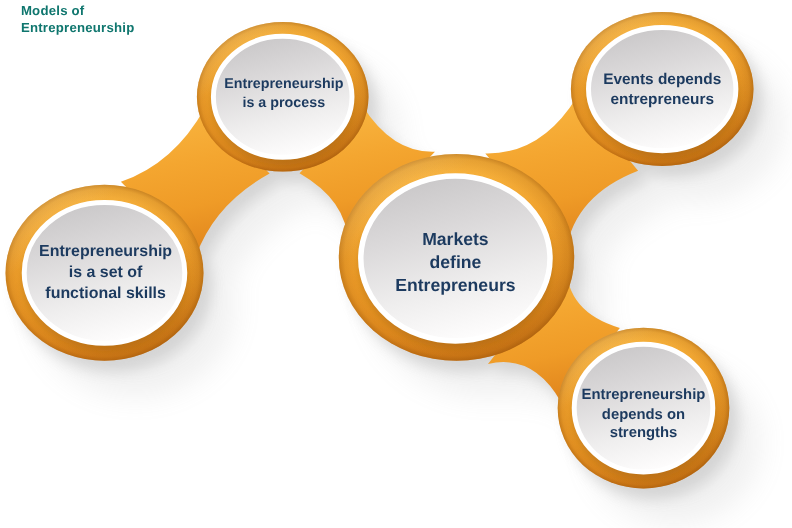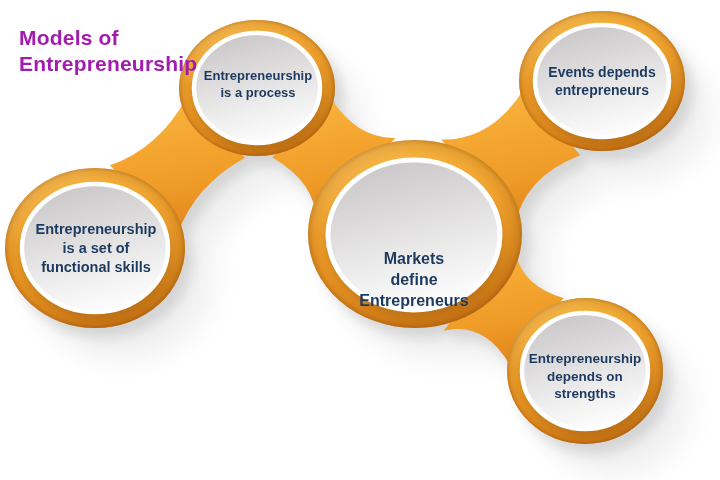--- a/index.html
+++ b/index.html
@@ -17,40 +17,40 @@
   }
   .stage svg {
     position: absolute;
     inset: 0;
     width: 720px;
     height: 480px;
   }
   .diagram-title {
     position: absolute;
     left: 19px;
-    top: 25px;
-    font-size: 21px;
+    top: 3px;
+    font-size: 12px;
     font-weight: 700;
     line-height: 1.25;
-    color: #a21caf;
+    color: #0f766e;
     white-space: pre-line;
     letter-spacing: 0.2px;
   }
   .node-label {
     position: absolute;
     transform: translate(-50%, -50%);
     text-align: center;
     white-space: pre-line;
     font-weight: 700;
     color: #1C3A5F;
     line-height: 1.3;
   }
   .lbl-process   { left: 258px; top: 85px;  font-size: 13px;   width: 160px; }
   .lbl-skills    { left: 96px;  top: 248px; font-size: 14.5px; width: 170px; }
-  .lbl-markets   { left: 414px; top: 240px; font-size: 16px;   width: 180px; margin-top: 40px; }
+  .lbl-markets   { left: 414px; top: 240px; font-size: 16px;   width: 180px; }
   .lbl-events    { left: 602px; top: 81px;  font-size: 14px;   width: 160px; }
   .lbl-strengths { left: 585px; top: 376px; font-size: 13.5px; width: 150px; }
 </style>
 </head>
 <body>
 
 <div class="stage">
 
   <svg viewBox="0 0 720 480" aria-hidden="true">
     <defs>

